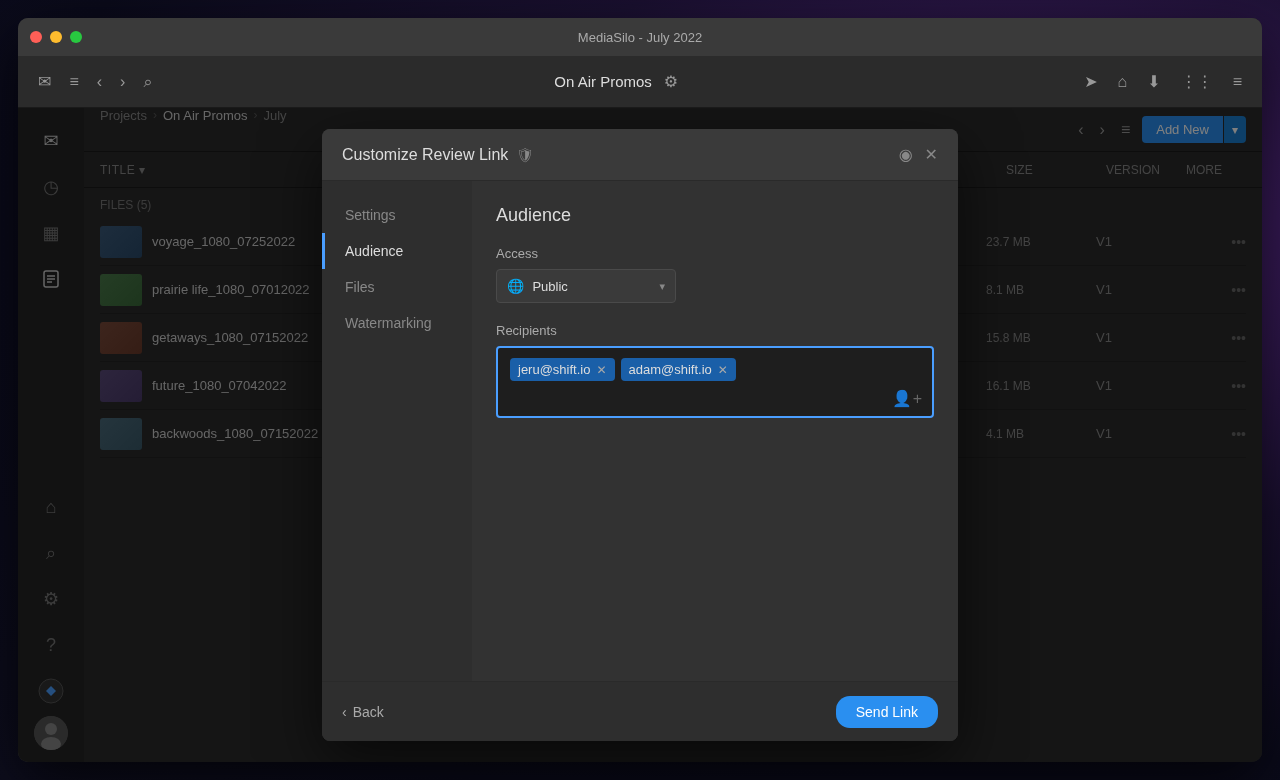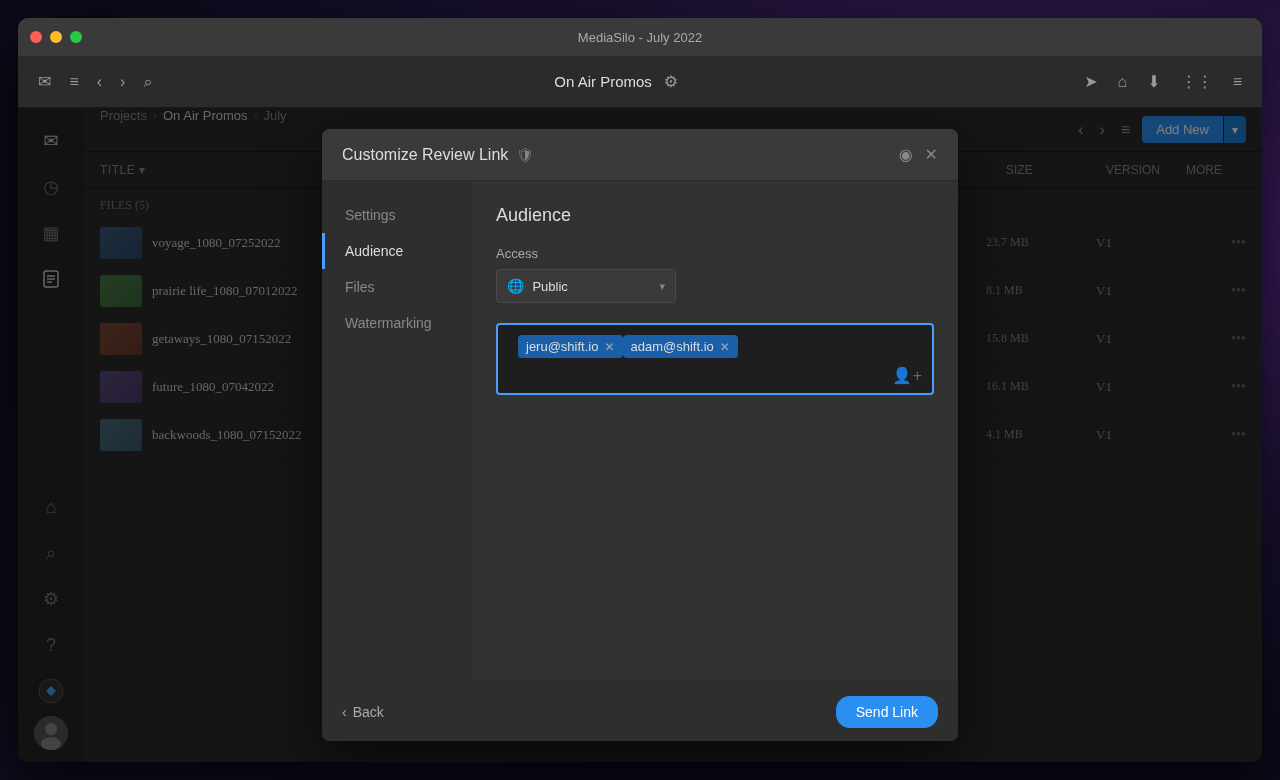--- a/index.html
+++ b/index.html
@@ -210,21 +210,20 @@
       letter-spacing: 0.5px;
     }
     .col-size { width: 100px; color: #888; font-size: 12px; text-transform: uppercase; }
     .col-version { width: 80px; color: #888; font-size: 12px; text-transform: uppercase; }
     .col-more { width: 60px; color: #888; font-size: 12px; text-transform: uppercase; }
 
     
     .files-section {
       padding: 0 16px;
       background: #2b2b2b;
-      font-family: Liberation Serif, serif;
     }
     .files-label {
       padding: 10px 0 6px;
       color: #777;
       font-size: 12px;
     }
 
     
     .file-row {
       display: flex;
@@ -389,24 +388,25 @@
     .access-select-globe { color: #888; font-size: 14px; }
     .access-select-text { flex: 1; }
     .access-select-arrow { color: #888; font-size: 11px; }
 
     
     .recipients-box {
       min-height: 72px;
       background: #1e1e1e;
       border: 2px solid #4a9eff;
       border-radius: 4px;
-      padding: 10px 20px;
+      padding: 10px 12px;
       display: flex;
       flex-wrap: wrap;
       align-items: flex-start;
+      gap: 6px;
       position: relative;
     }
     .recipient-tag {
       background: #1a5fa8;
       border-radius: 4px;
       padding: 4px 8px;
       display: flex;
       align-items: center;
       gap: 6px;
       color: #ddd;
@@ -658,20 +658,21 @@
 
             <div class="field-label">Access</div>
             <div class="access-select-wrapper">
               <div class="access-select">
                 <span class="access-select-globe">🌐</span>
                 <span class="access-select-text">Public</span>
                 <span class="access-select-arrow">▾</span>
               </div>
             </div>
 
+            <div class="field-label">Recipients</div>
             <div class="recipients-box">
               <div class="recipient-tag">
                 <span>jeru@shift.io</span>
                 <span class="recipient-tag-x">✕</span>
               </div>
               <div class="recipient-tag">
                 <span>adam@shift.io</span>
                 <span class="recipient-tag-x">✕</span>
               </div>
               <span class="recipients-add-icon">👤+</span>

